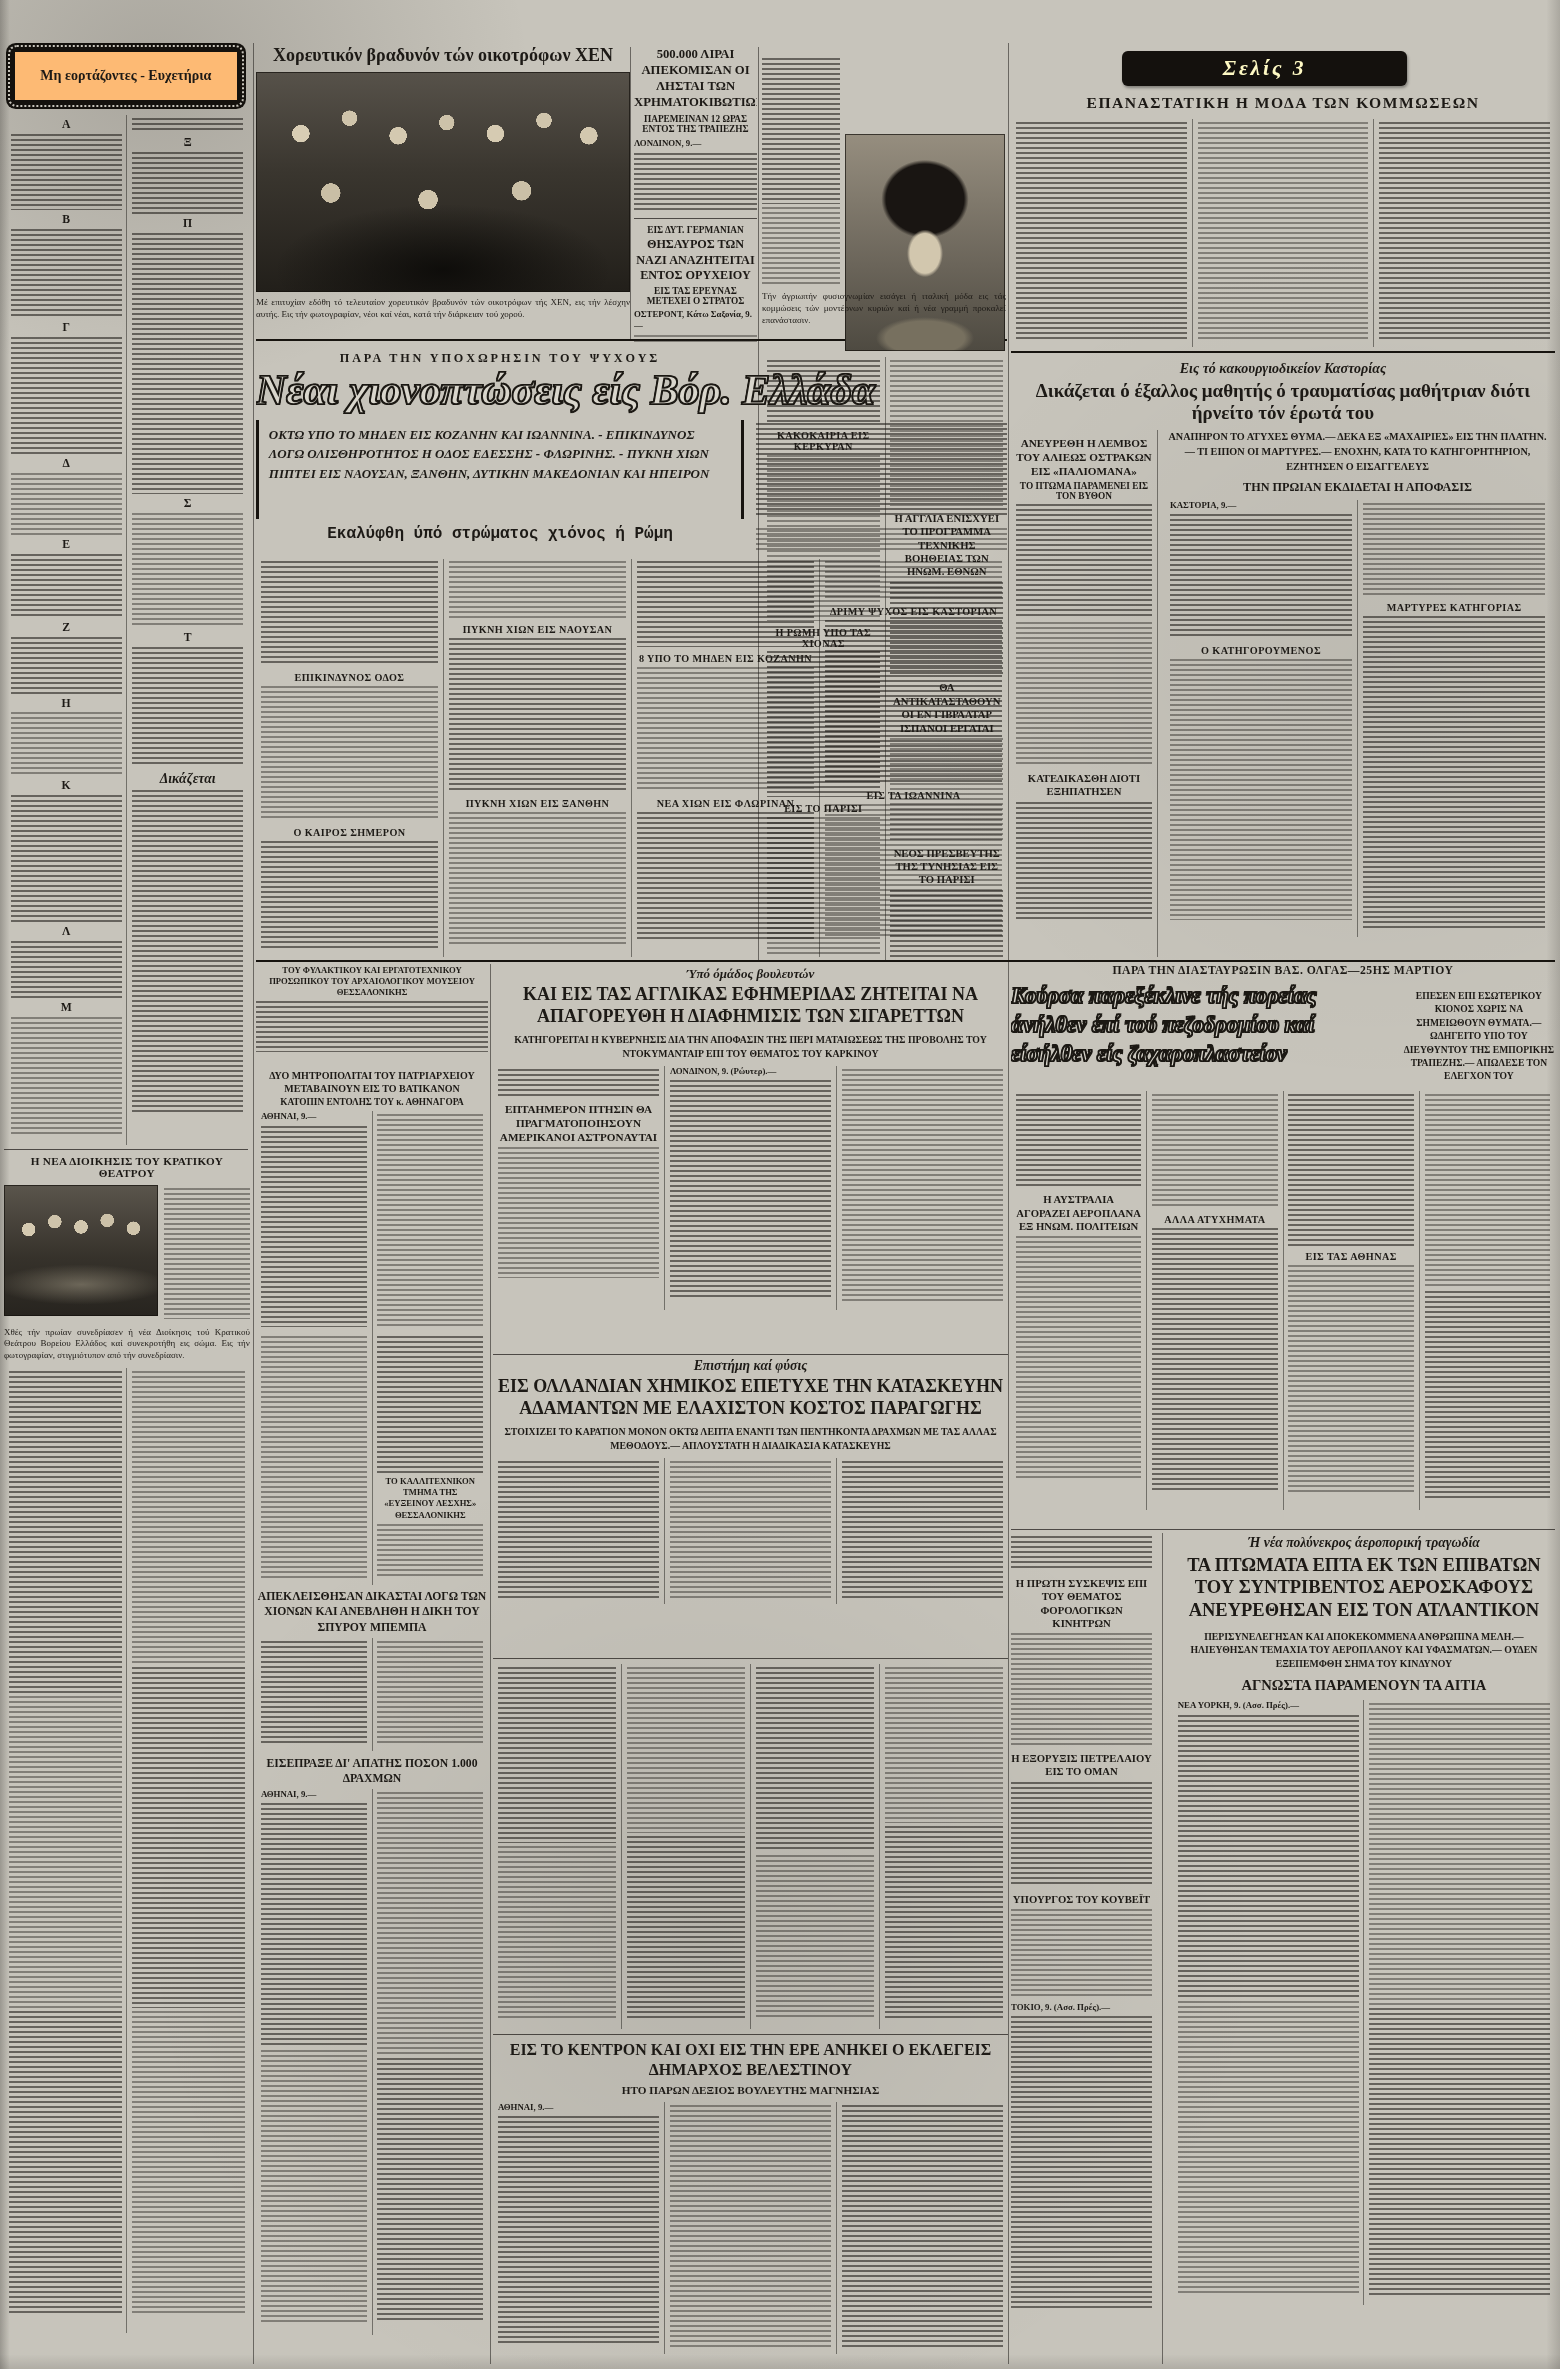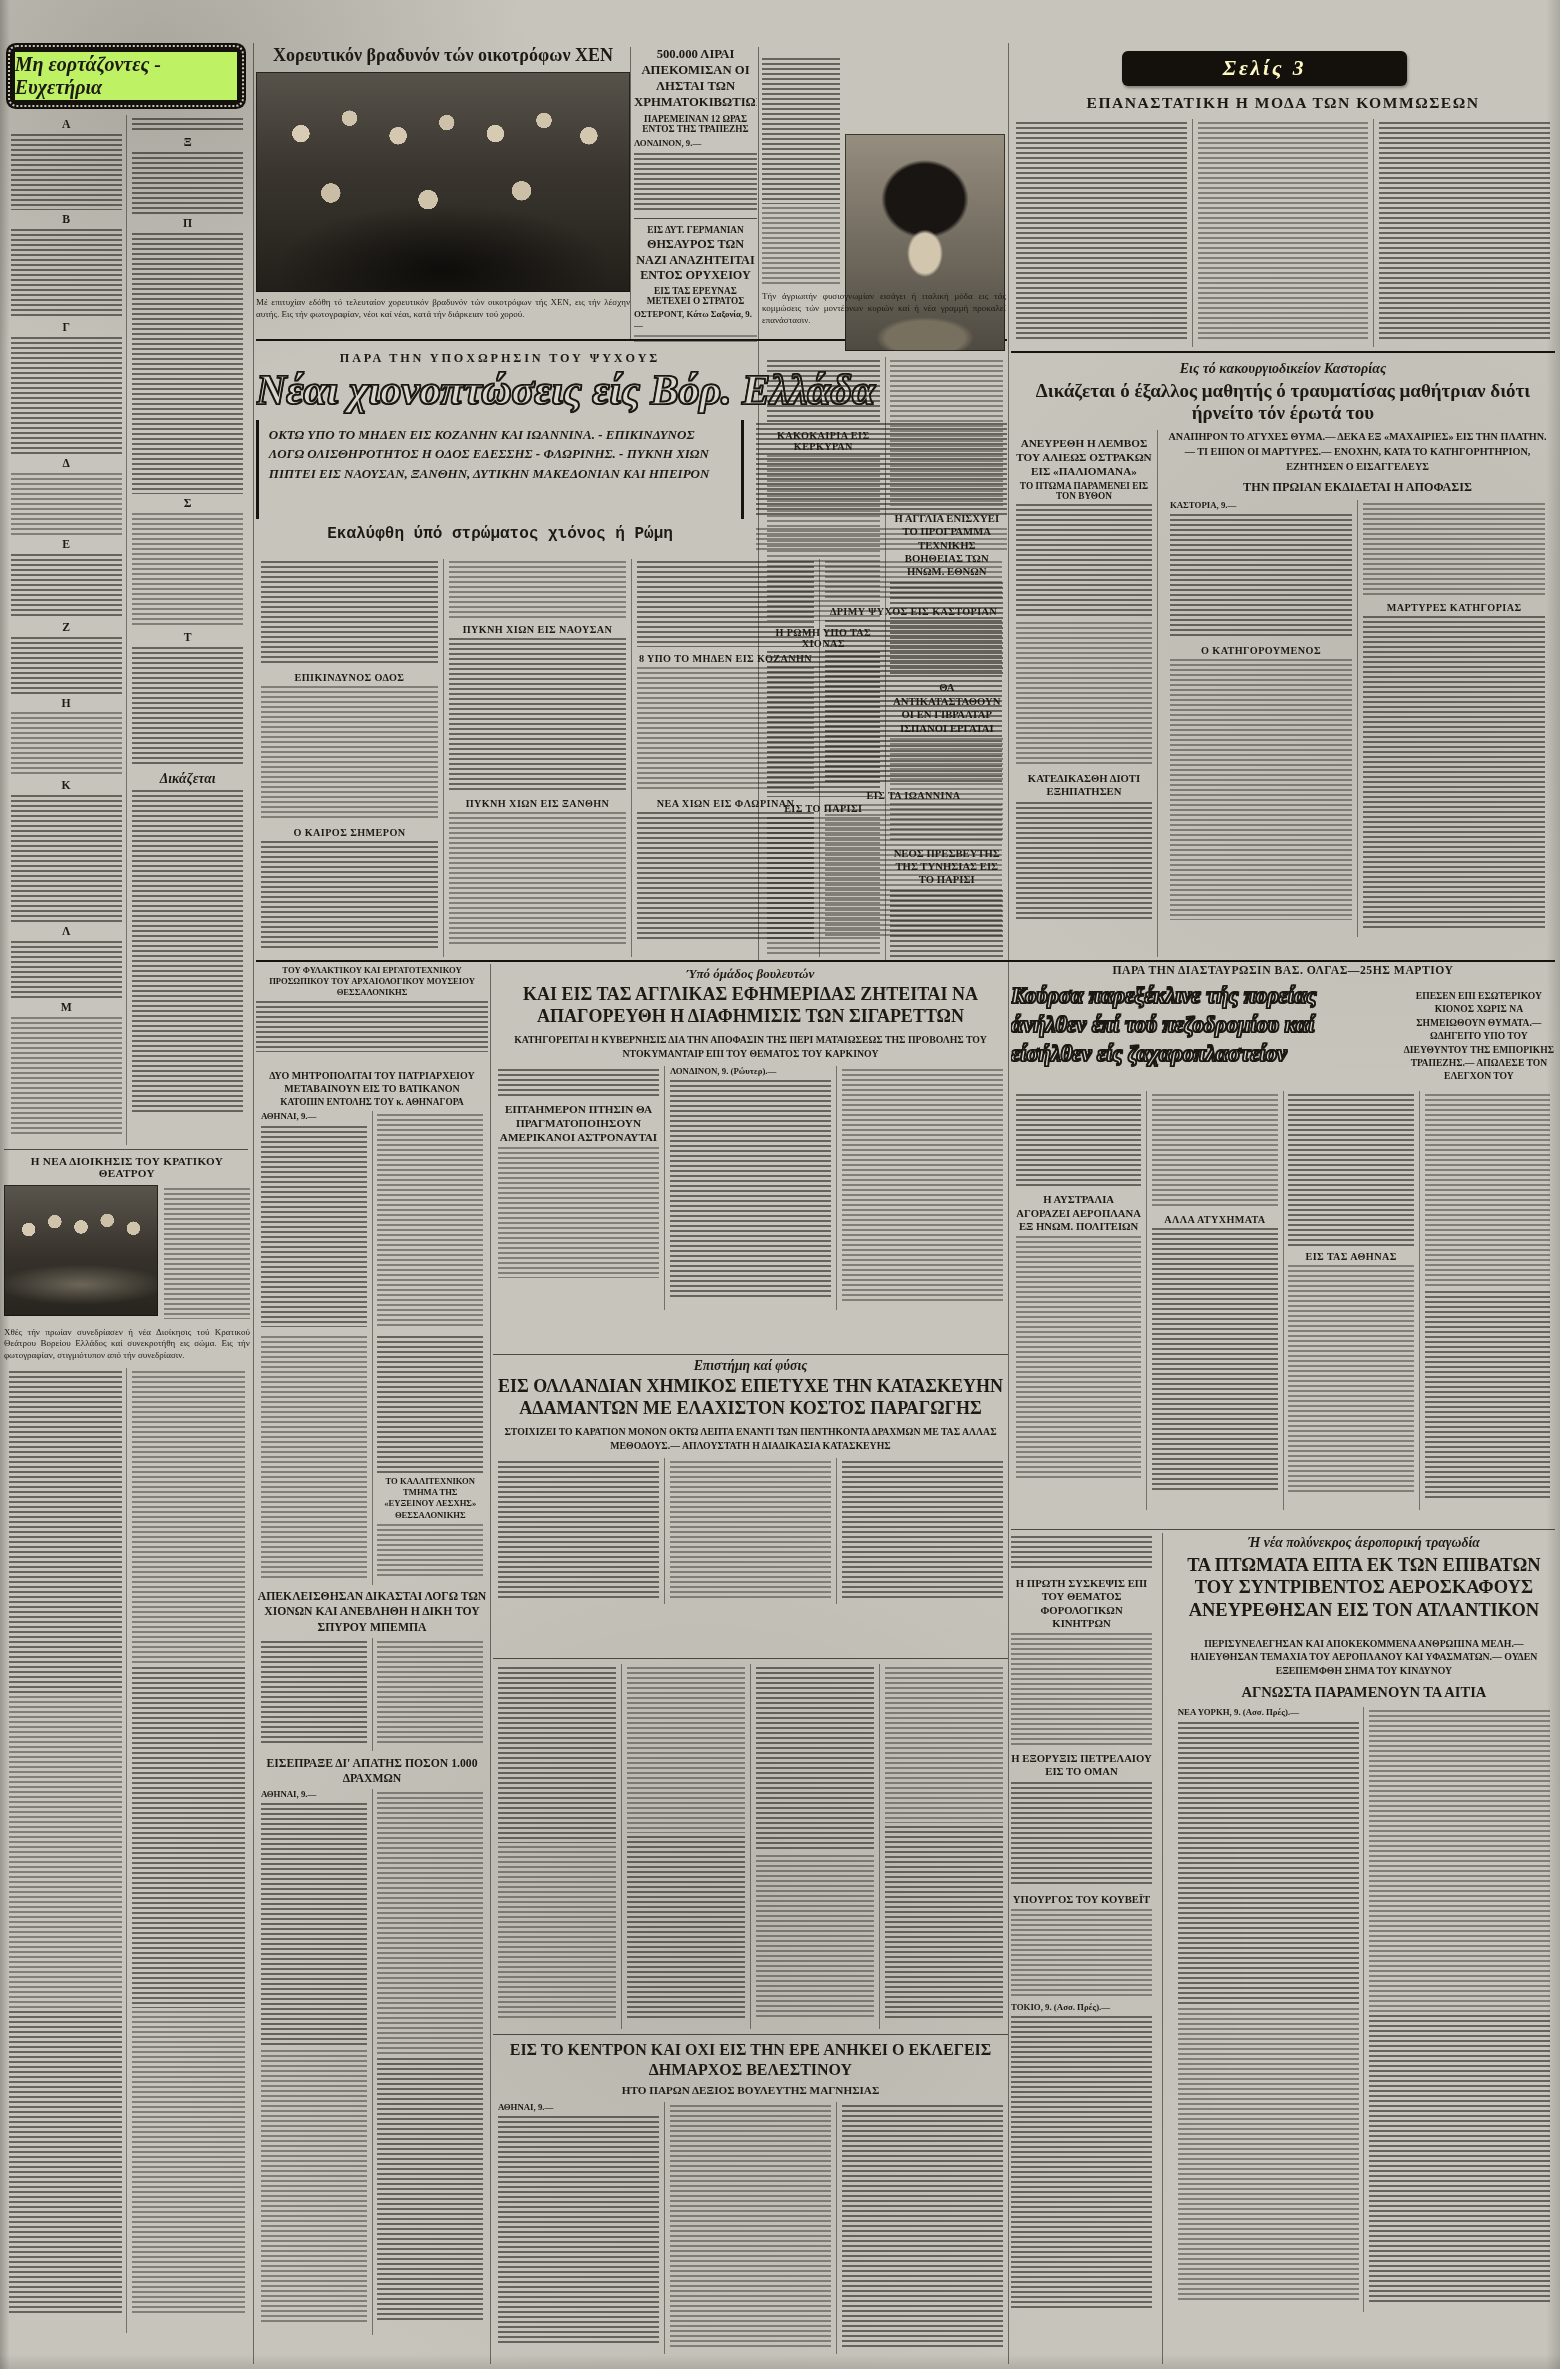--- a/index.html
+++ b/index.html
@@ -28,22 +28,22 @@
   .ital { font-style:italic; }
   .xh { font-weight:bold; text-align:center; font-size:10.2px; letter-spacing:0.4px; margin:5.9px 0 2.9px; }
   .bh { font-weight:bold; text-align:center; line-height:1.25; margin:5.9px 0 2.9px; }
   .dl { font-size:8.8px; line-height:1.3; font-weight:bold; }
   .capt { font-size:9px; line-height:1.32; text-align:justify; }
   .hollow { font-style:italic; font-weight:bold; color:#d9d6cc;
     -webkit-text-stroke:1.6px #1b1813;
     text-shadow:1px 1px 0 #1b1813, -1px -1px 0 #1b1813, 1px -1px 0 #1b1813, -1px 1px 0 #1b1813; }
   .scalloped { background:#14110d; border-radius:9.8px; padding:7.8px; position:relative; }
   .scalloped .dots { position:absolute; inset:2px; border:2.9px dotted #c7c4bb; border-radius:8.8px; }
-  .scalloped .inner { position:relative; background:#bef264; border:1px solid #14110d; height:100%;
-    display:flex; align-items:center; justify-content:center; font-style:italic; font-weight:bold; font-size:20px; }
+  .scalloped .inner { position:relative; background:#fdba74; border:1px solid #14110d; height:100%;
+    display:flex; align-items:center; justify-content:center; font-weight:bold; font-size:14px; }
   .badge { background:#14110d; color:#fef9c3; font-style:italic; font-weight:bold; border-radius:5.9px;
     display:flex; align-items:center; justify-content:center; font-size:21.5px; letter-spacing:2.9px;
     box-shadow:1px 2px 2.9px rgba(0,0,0,.35); }
   .letter { font-weight:bold; text-align:center; font-size:11.7px; margin:2.9px 0 1px; }
   .deckbox { font-style:italic; font-weight:bold; font-size:13px; line-height:1.5; padding:4.9px 9.8px;
     border-left:3.9px solid #17140f; border-right:3.9px solid #17140f; }
   .photo { position:relative; box-shadow:0 0 0 1px rgba(20,17,13,.7) inset; }
 </style>
 </head>
 <body>
@@ -458,21 +458,21 @@
     <div class="gk" style="height:105px"></div>
     <div class="bh" style="font-size:10.7px;">ΥΠΟΥΡΓΟΣ ΤΟΥ ΚΟΥΒΕΪΤ</div>
     <div class="gk2" style="height:90px"></div>
     <div class="dl">ΤΟΚΙΟ, 9. (Ασσ. Πρές).—</div>
     <div class="gk" style="height:293px"></div>
   </div>
 
   <div class="abs" style="left:1165px; top:1533px; width:390px; height:831px; overflow:hidden; padding-left:7.8px;">
     <div class="kick ital" style="font-size:13.7px; margin-top:2px;">Ή νέα πολύνεκρος άεροπορική τραγωδία</div>
     <div class="kick" style="font-size:18.5px; line-height:1.22; margin-top:2.9px;">ΤΑ ΠΤΩΜΑΤΑ ΕΠΤΑ ΕΚ ΤΩΝ ΕΠΙΒΑΤΩΝ ΤΟΥ ΣΥΝΤΡΙΒΕΝΤΟΣ ΑΕΡΟΣΚΑΦΟΥΣ ΑΝΕΥΡΕΘΗΣΑΝ ΕΙΣ ΤΟΝ ΑΤΛΑΝΤΙΚΟΝ</div>
-    <div class="kick" style="font-size:9.8px; line-height:1.4; margin-top:15px;">ΠΕΡΙΣΥΝΕΛΕΓΗΣΑΝ ΚΑΙ ΑΠΟΚΕΚΟΜΜΕΝΑ ΑΝΘΡΩΠΙΝΑ ΜΕΛΗ.— ΗΛΙΕΥΘΗΣΑΝ ΤΕΜΑΧΙΑ ΤΟΥ ΑΕΡΟΠΛΑΝΟΥ ΚΑΙ ΥΦΑΣΜΑΤΩΝ.— ΟΥΔΕΝ ΕΞΕΠΕΜΦΘΗ ΣΗΜΑ ΤΟΥ ΚΙΝΔΥΝΟΥ</div>
+    <div class="kick" style="font-size:9.8px; line-height:1.4; margin-top:8px;">ΠΕΡΙΣΥΝΕΛΕΓΗΣΑΝ ΚΑΙ ΑΠΟΚΕΚΟΜΜΕΝΑ ΑΝΘΡΩΠΙΝΑ ΜΕΛΗ.— ΗΛΙΕΥΘΗΣΑΝ ΤΕΜΑΧΙΑ ΤΟΥ ΑΕΡΟΠΛΑΝΟΥ ΚΑΙ ΥΦΑΣΜΑΤΩΝ.— ΟΥΔΕΝ ΕΞΕΠΕΜΦΘΗ ΣΗΜΑ ΤΟΥ ΚΙΝΔΥΝΟΥ</div>
     <div class="kick" style="font-size:14.6px; margin-top:6.8px;">ΑΓΝΩΣΤΑ ΠΑΡΑΜΕΝΟΥΝ ΤΑ ΑΙΤΙΑ</div>
     <div class="cols" style="margin-top:5.9px; height:605px;">
       <div class="c">
         <div class="dl">ΝΕΑ ΥΟΡΚΗ, 9. (Ασσ. Πρές).—</div>
         <div class="gk" style="height:283px"></div>
         <div class="gk2" style="height:293px"></div>
       </div>
       <div class="c">
         <div class="gk2" style="height:302px"></div>
         <div class="gk" style="height:289px"></div>

